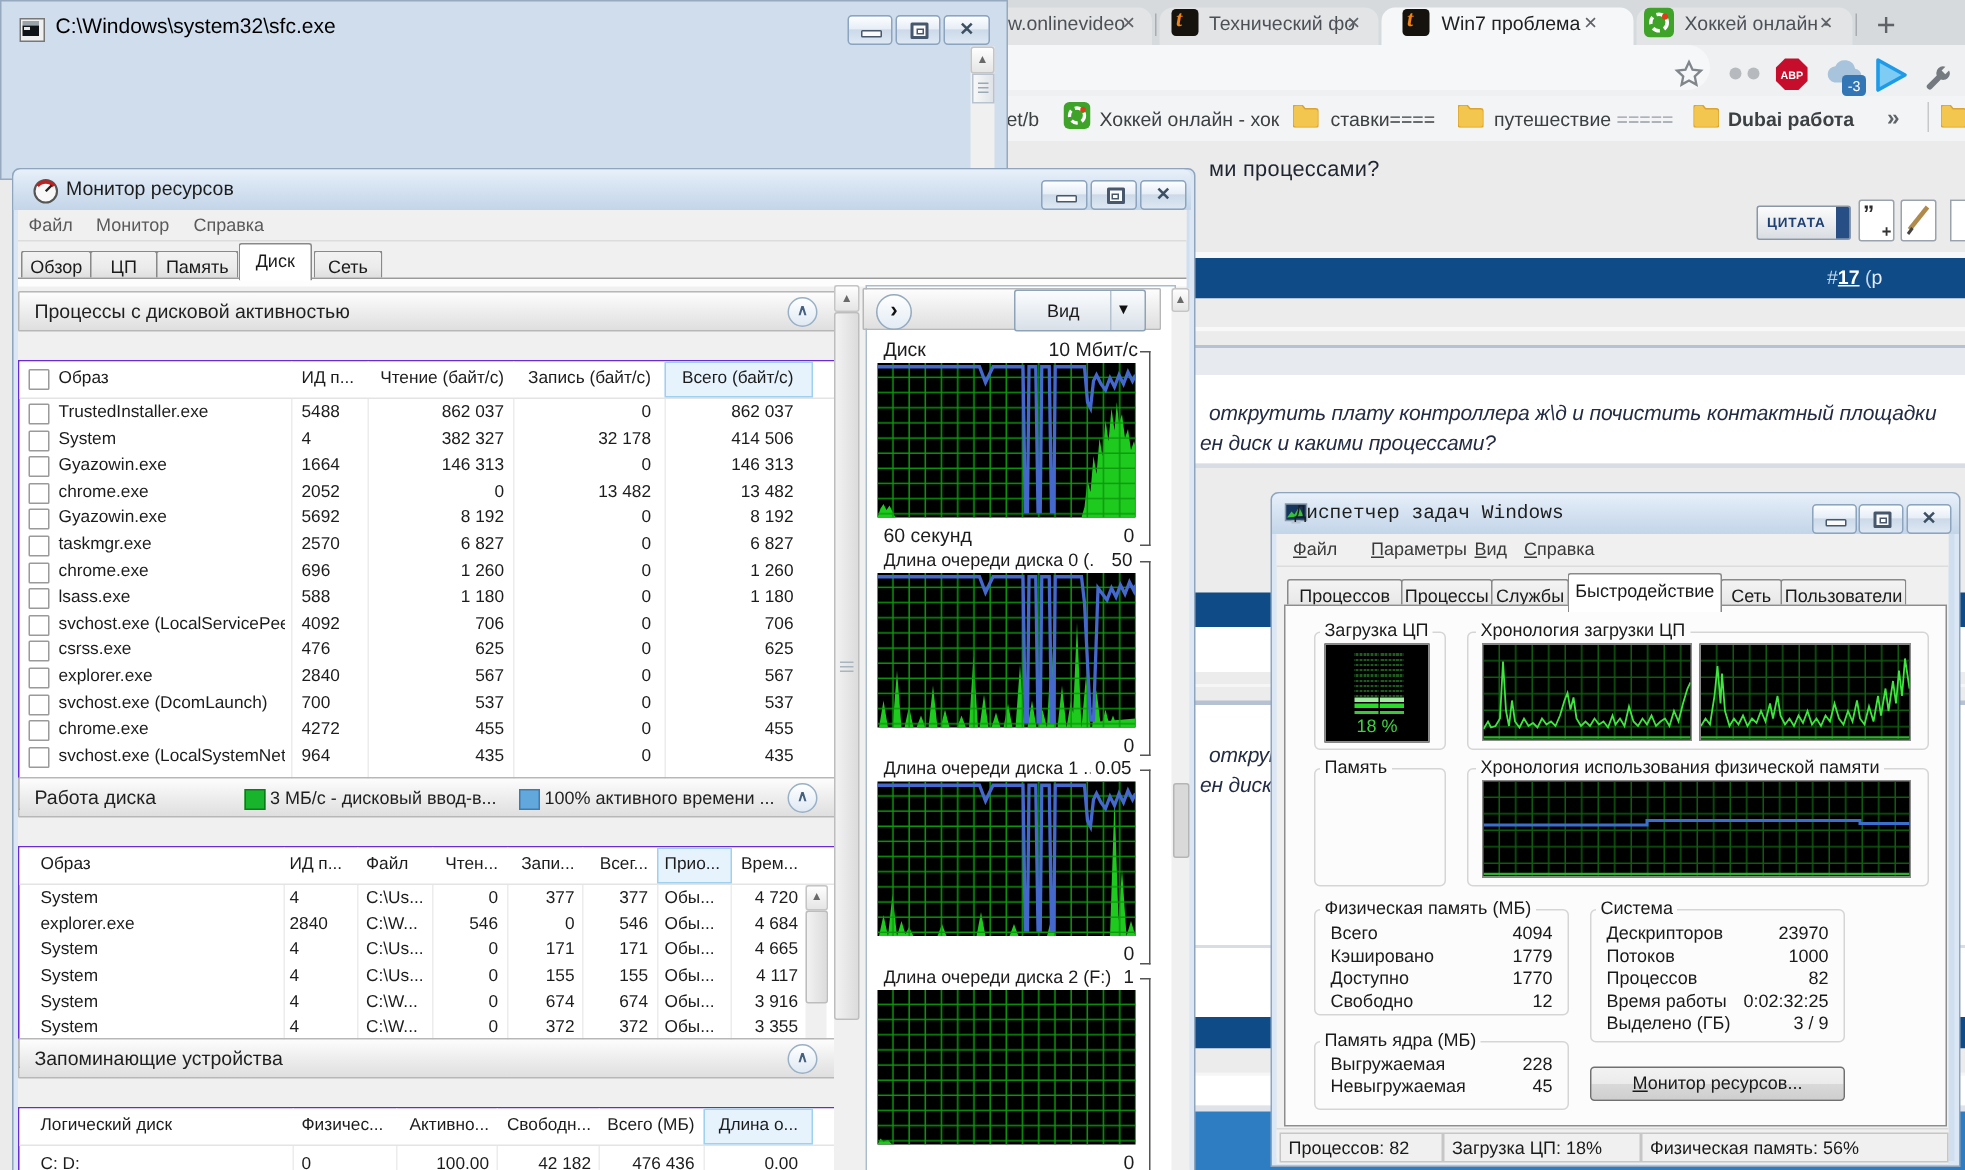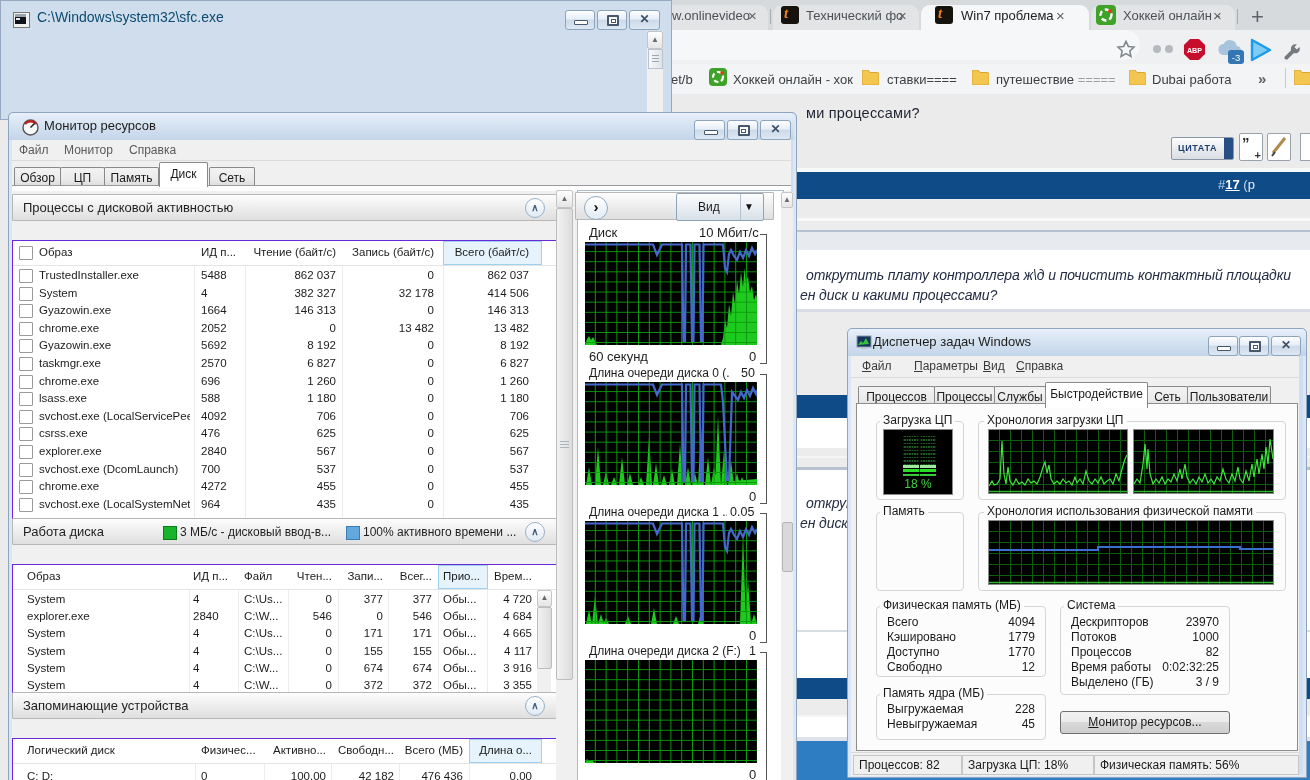--- a/index.html
+++ b/index.html
@@ -138,21 +138,21 @@
     <path d="M0 2 a2 2 0 0 1 2-2 h4 l2 2.5 h7 a2 2 0 0 1 2 2 V13 a2 2 0 0 1-2 2 H2 a2 2 0 0 1-2-2z" fill="#f3c64f" stroke="#dca42e" stroke-width="1"></path>
   </svg>
   <div class="abs tt" style="left:887px;top:72px;font-size:13px;color:#3c4043;">ставки====</div>
   <svg class="abs" style="left:972px;top:70px;" width="17" height="15">
     <path d="M0 2 a2 2 0 0 1 2-2 h4 l2 2.5 h7 a2 2 0 0 1 2 2 V13 a2 2 0 0 1-2 2 H2 a2 2 0 0 1-2-2z" fill="#f3c64f" stroke="#dca42e" stroke-width="1"></path>
   </svg>
   <div class="abs tt" style="left:996px;top:72px;font-size:13px;color:#3c4043;">путешествие <span style="color:#9aa0a6;">=====</span></div>
   <svg class="abs" style="left:1129px;top:70px;" width="17" height="15">
     <path d="M0 2 a2 2 0 0 1 2-2 h4 l2 2.5 h7 a2 2 0 0 1 2 2 V13 a2 2 0 0 1-2 2 H2 a2 2 0 0 1-2-2z" fill="#f3c64f" stroke="#dca42e" stroke-width="1"></path>
   </svg>
-  <div class="abs tt" style="left:1152px;top:72px;font-size:13px;color:#3c4043;">Dubai работа</div>
+  <div class="abs tt" style="left:1152px;top:72px;font-size:13px;color:#3c4043;font-weight:bold;">Dubai работа</div>
   <div class="abs tt" style="left:1258px;top:70px;font-size:15px;color:#5f6368;font-weight:bold;">»</div>
   <div class="abs" style="left:1285px;top:68px;width:1px;height:20px;background:#c6c9cc;"></div>
   <svg class="abs" style="left:1294px;top:70px;" width="17" height="15">
     <path d="M0 2 a2 2 0 0 1 2-2 h4 l2 2.5 h7 a2 2 0 0 1 2 2 V13 a2 2 0 0 1-2 2 H2 a2 2 0 0 1-2-2z" fill="#f3c64f" stroke="#dca42e" stroke-width="1"></path>
   </svg>
 
   <div class="strip" style="top:94px;height:105px;background:#ebebeb;"></div>
   <div class="abs tt" style="left:806px;top:105px;font-size:14.5px;color:#1e2430;letter-spacing:.2px;">ми процессами?</div>
 
   <div class="abs" style="left:1171px;top:137px;width:61px;height:21px;border:1px solid #8a97a8;border-radius:2px;background:linear-gradient(#fcfcfc,#d9dde2);">
@@ -206,21 +206,21 @@
   <div class="strip" style="top:737px;height:4px;background:#dfe3e9;"></div>
   <div class="strip" style="top:741px;height:39px;background:#2e7cc2;"></div>
 </div>
 
 <div id="cmd" class="abs" style="left:0;top:0;width:670px;height:118px;background:#cfdded;border:1px solid #96a9bf;border-radius:0 0 0 0;">
   <div class="abs" style="left:12px;top:11px;width:15px;height:14px;background:#f0f0f0;border:1px solid #777;">
     <div class="abs" style="left:1px;top:1px;width:11px;height:3px;background:#9aa2ac;"></div>
     <div class="abs" style="left:1px;top:4px;width:11px;height:7px;background:#101418;"></div>
     <div class="abs" style="left:2px;top:5px;width:4px;height:2px;background:#e8e8e8;"></div>
   </div>
-  <div class="abs tt" style="left:36px;top:8px;font-size:14px;color:#0c4a6e;">C:\Windows\system32\sfc.exe</div>
+  <div class="abs tt" style="left:36px;top:8px;font-size:14px;color:#000000;">C:\Windows\system32\sfc.exe</div>
   <div class="capbtn" style="left:564px;top:9px;width:28px;">
       <span class="g-min"></span>
     </div>
   <div class="capbtn" style="left:596px;top:9px;width:28px;">
       <span class="g-max"></span>
     </div>
   <div class="capbtn" style="left:628px;top:9px;width:29px;">
       <span class="g-x">✕</span>
     </div>
 
@@ -236,21 +236,21 @@
 </div>
 
 <div id="taskman" class="abs" style="left:847px;top:328px;width:460px;height:450px;">
   <div class="winborder" style="left:0;top:0;width:458px;height:448px;"></div>
   <div class="titlebar" style="width:458px;left:1px;top:1px;"></div>
   <svg class="abs" style="left:9px;top:7px;" width="17" height="16">
     <rect x="1" y="1" width="14" height="11" fill="#15355c" stroke="#8898a8" stroke-width="1"></rect>
     <path d="M2 10 l3-4 2 2 3-5 3 6z" fill="#35c23a"></path>
     <rect x="5" y="12" width="6" height="2" fill="#b8c4d2"></rect>
   </svg>
-  <div class="title-text" style="left:26px;">Диспетчер задач Windows</div>
+  <div class="title-text" style="left:16px;font-family:Liberation Mono, monospace;">Диспетчер задач Windows</div>
   <div class="capbtn" style="left:361px;top:8px;width:28px;">
       <span class="g-min"></span>
     </div>
   <div class="capbtn" style="left:392px;top:8px;width:28px;">
       <span class="g-max"></span>
     </div>
   <div class="capbtn" style="left:424px;top:8px;width:28px;">
       <span class="g-x">✕</span>
     </div>
 

